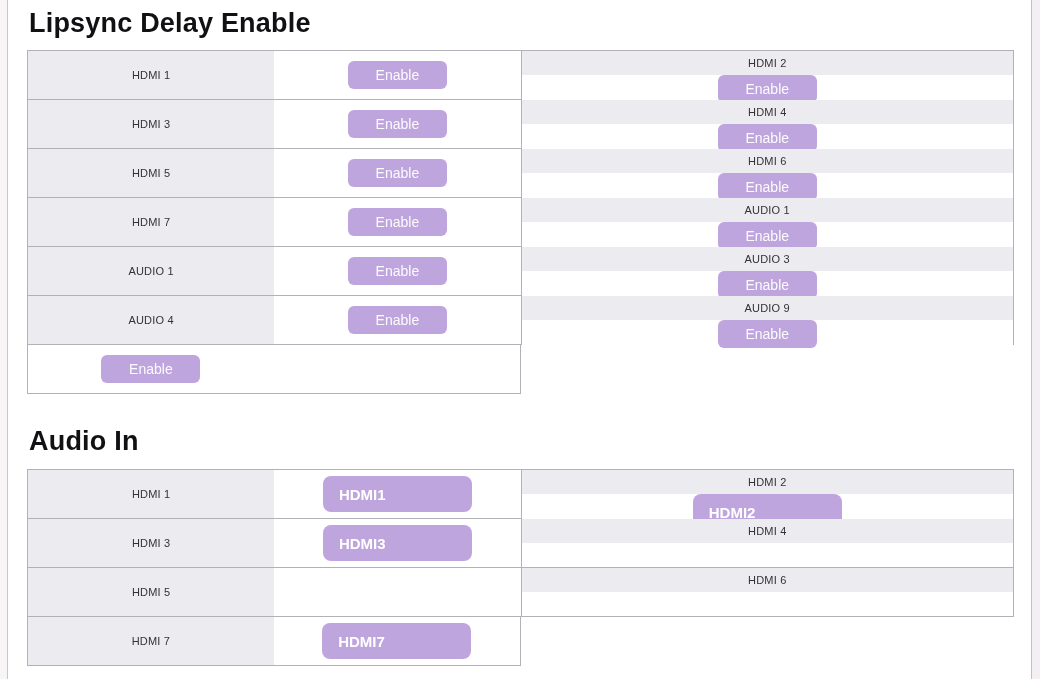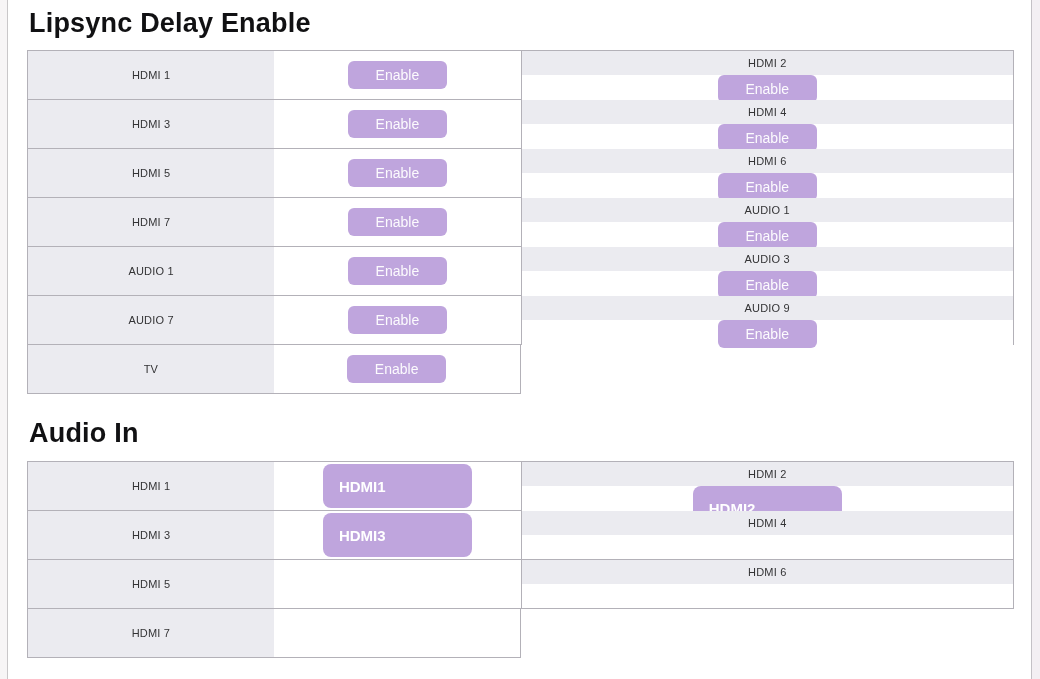--- a/index.html
+++ b/index.html
@@ -25,21 +25,21 @@
     background:#f3eff3;border-left:1px solid #c4c1c6;
   }
   .content{
     position:absolute;left:9px;top:0;width:1022px;height:679px;
     padding:10px 18px 0 18px;background:#ffffff;
   }
   h1.section-title{
     font-size:27px;font-weight:bold;color:#111113;
     letter-spacing:.2px;margin:0 0 13px 2px;line-height:27px;
   }
-  .section-audio-in{margin-top:26px;}
+  .section-audio-in{margin-top:34px;}
   .section-audio-in h1.section-title{margin-bottom:14px;}
   .port-table{width:987px;}
   .row{
     display:flex;
     border:1px solid var(--border);
     border-top:none;
     height:49px;
   }
   .row:first-child{border-top:1px solid var(--border);height:50px;}
   .row.half-row{width:50%;}
@@ -63,21 +63,21 @@
     border:none;cursor:pointer;
     background:var(--accent);color:var(--btn-text);
     font-family:"Liberation Sans","DejaVu Sans",sans-serif;
   }
   button.btn-enable{
     width:99px;height:28px;border-radius:6px;
     font-size:14px;font-weight:400;text-align:center;
     color:rgba(255,255,255,.95);
   }
   button.btn-source{
-    width:149px;height:44px;border-radius:8px;
+    width:149px;height:36px;border-radius:8px;
     font-size:15px;font-weight:bold;text-align:left;
     padding-left:16px;
   }
 </style>
 </head>
 <body>
 
 <div class="edge-left"></div>
 <div class="edge-right"></div>
 
@@ -157,36 +157,35 @@
         <div class="half divided">
           <div class="label-cell">AUDIO 3</div>
           <div class="action-cell">
               <button class="btn btn-enable">Enable</button>
             </div>
         </div>
       </div>
 
       <div class="row">
         <div class="half">
-          <div class="label-cell">AUDIO 7</div>
+          <div class="label-cell">AUDIO 4</div>
           <div class="action-cell">
               <button class="btn btn-enable">Enable</button>
             </div>
         </div>
         <div class="half divided">
           <div class="label-cell">AUDIO 9</div>
           <div class="action-cell">
               <button class="btn btn-enable">Enable</button>
             </div>
         </div>
       </div>
 
       <div class="row half-row">
         <div class="half">
-          <div class="label-cell">TV</div>
           <div class="action-cell">
               <button class="btn btn-enable">Enable</button>
             </div>
         </div>
       </div>
 
     </div>
   </section>
 
   <section class="section-audio-in">
@@ -225,19 +224,22 @@
           <div class="label-cell">HDMI 5</div>
         </div>
         <div class="half divided">
           <div class="label-cell">HDMI 6</div>
         </div>
       </div>
 
       <div class="row half-row">
         <div class="half">
           <div class="label-cell">HDMI 7</div>
+          <div class="action-cell">
+              <button class="btn btn-source">HDMI7</button>
+            </div>
         </div>
       </div>
 
     </div>
   </section>
 
 </div>
 
 </body></html>

